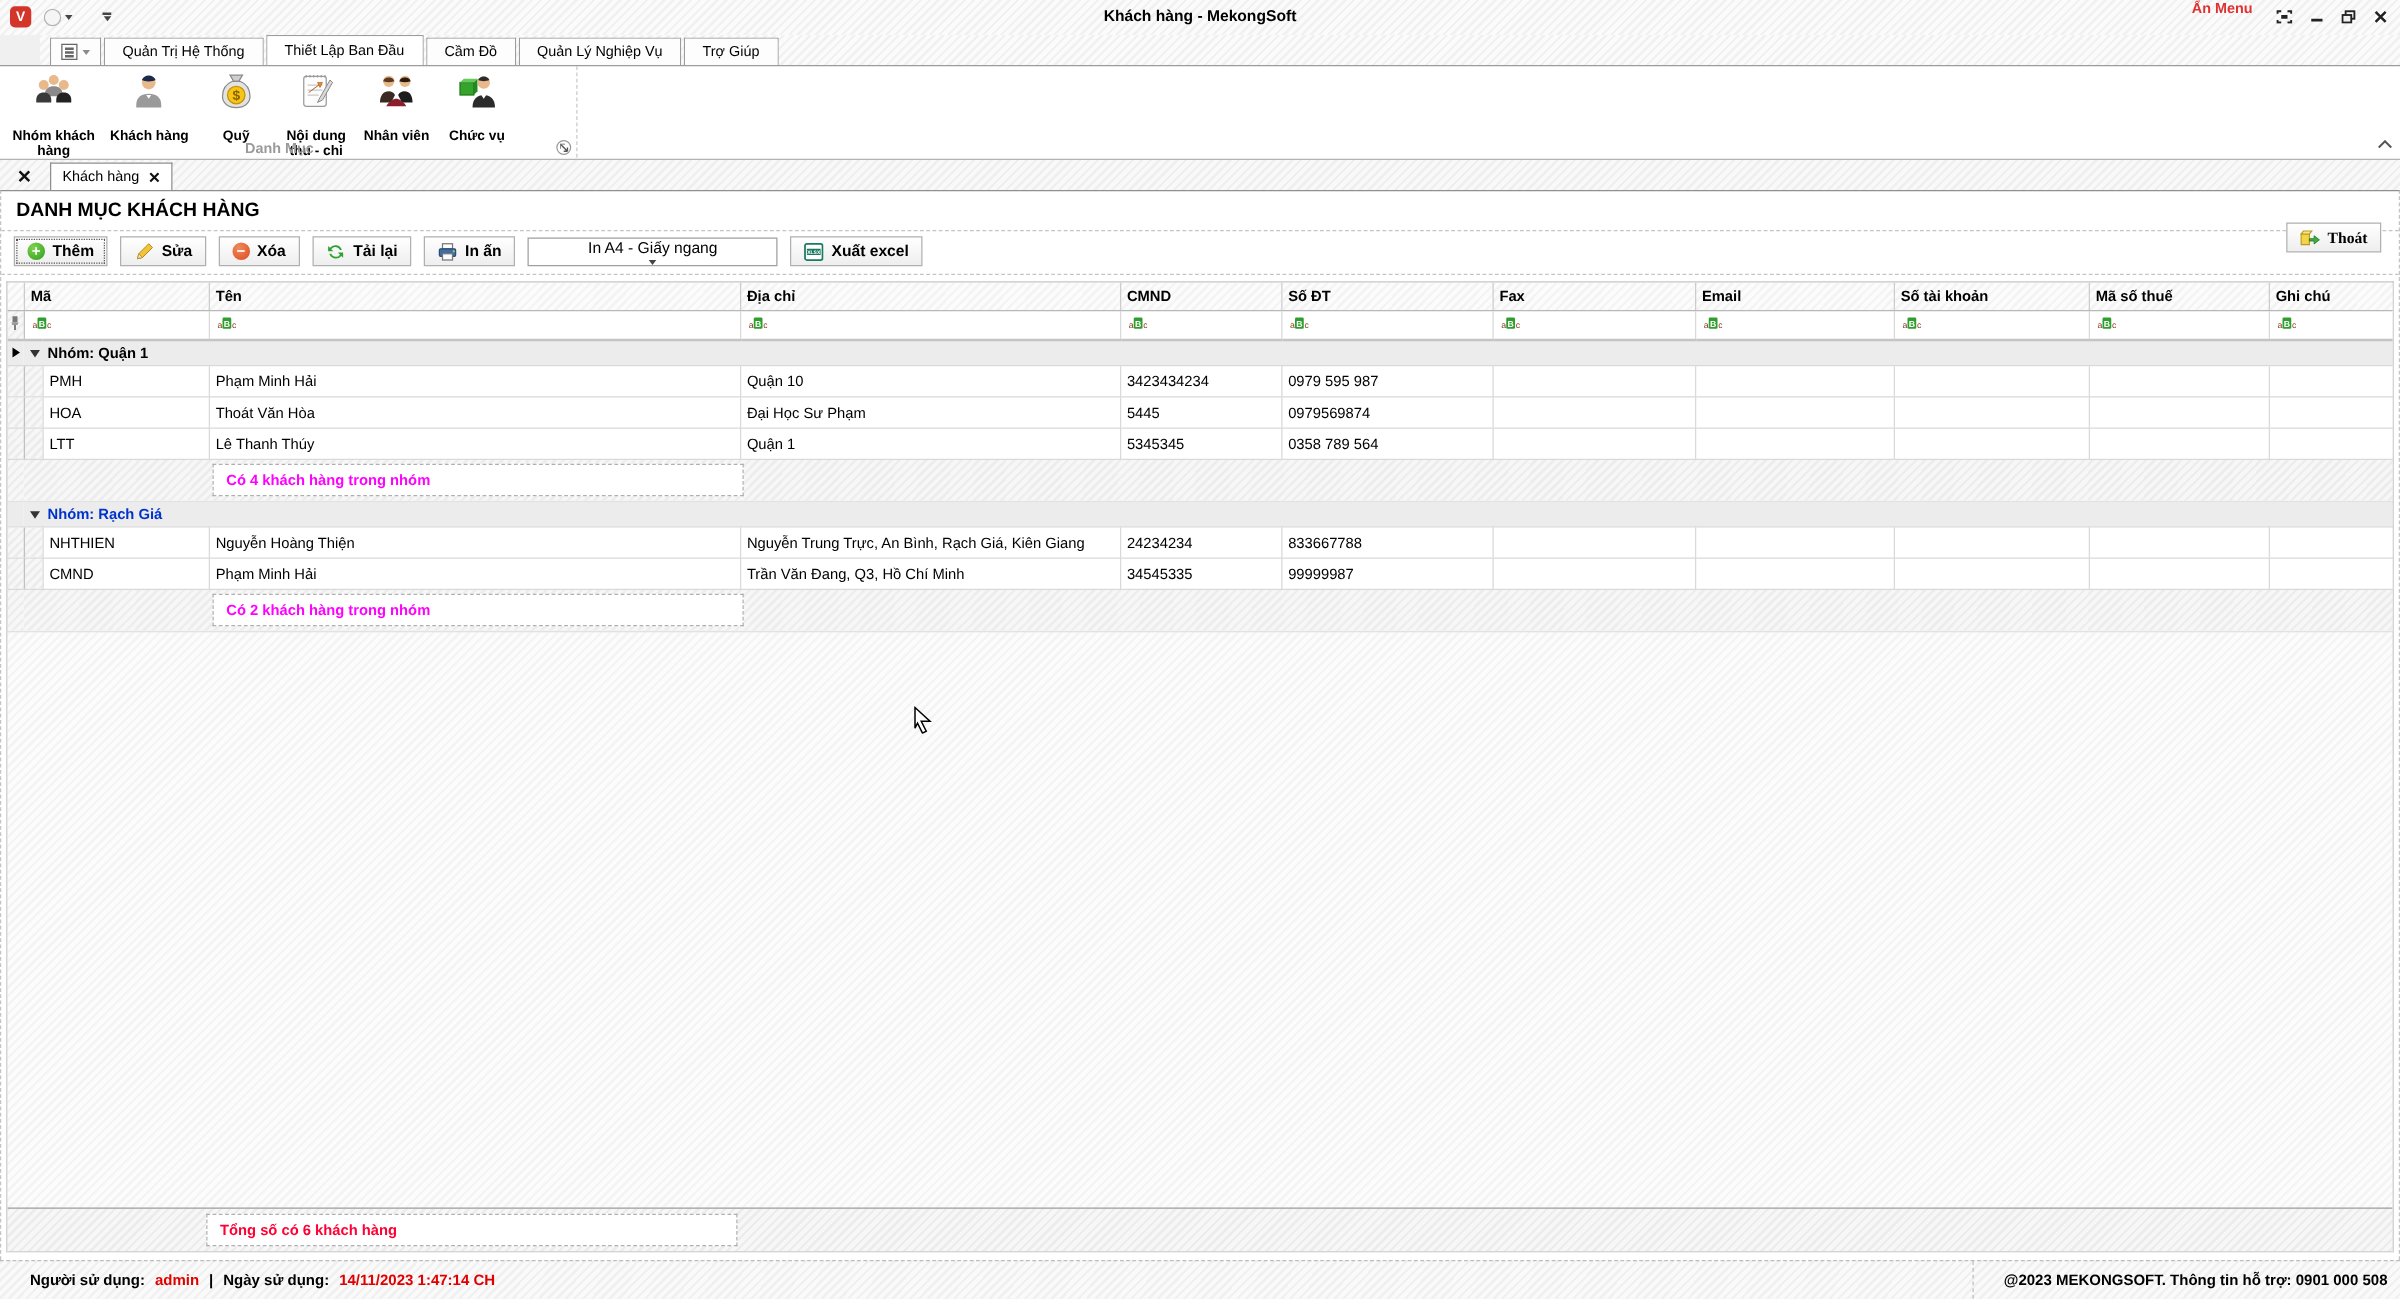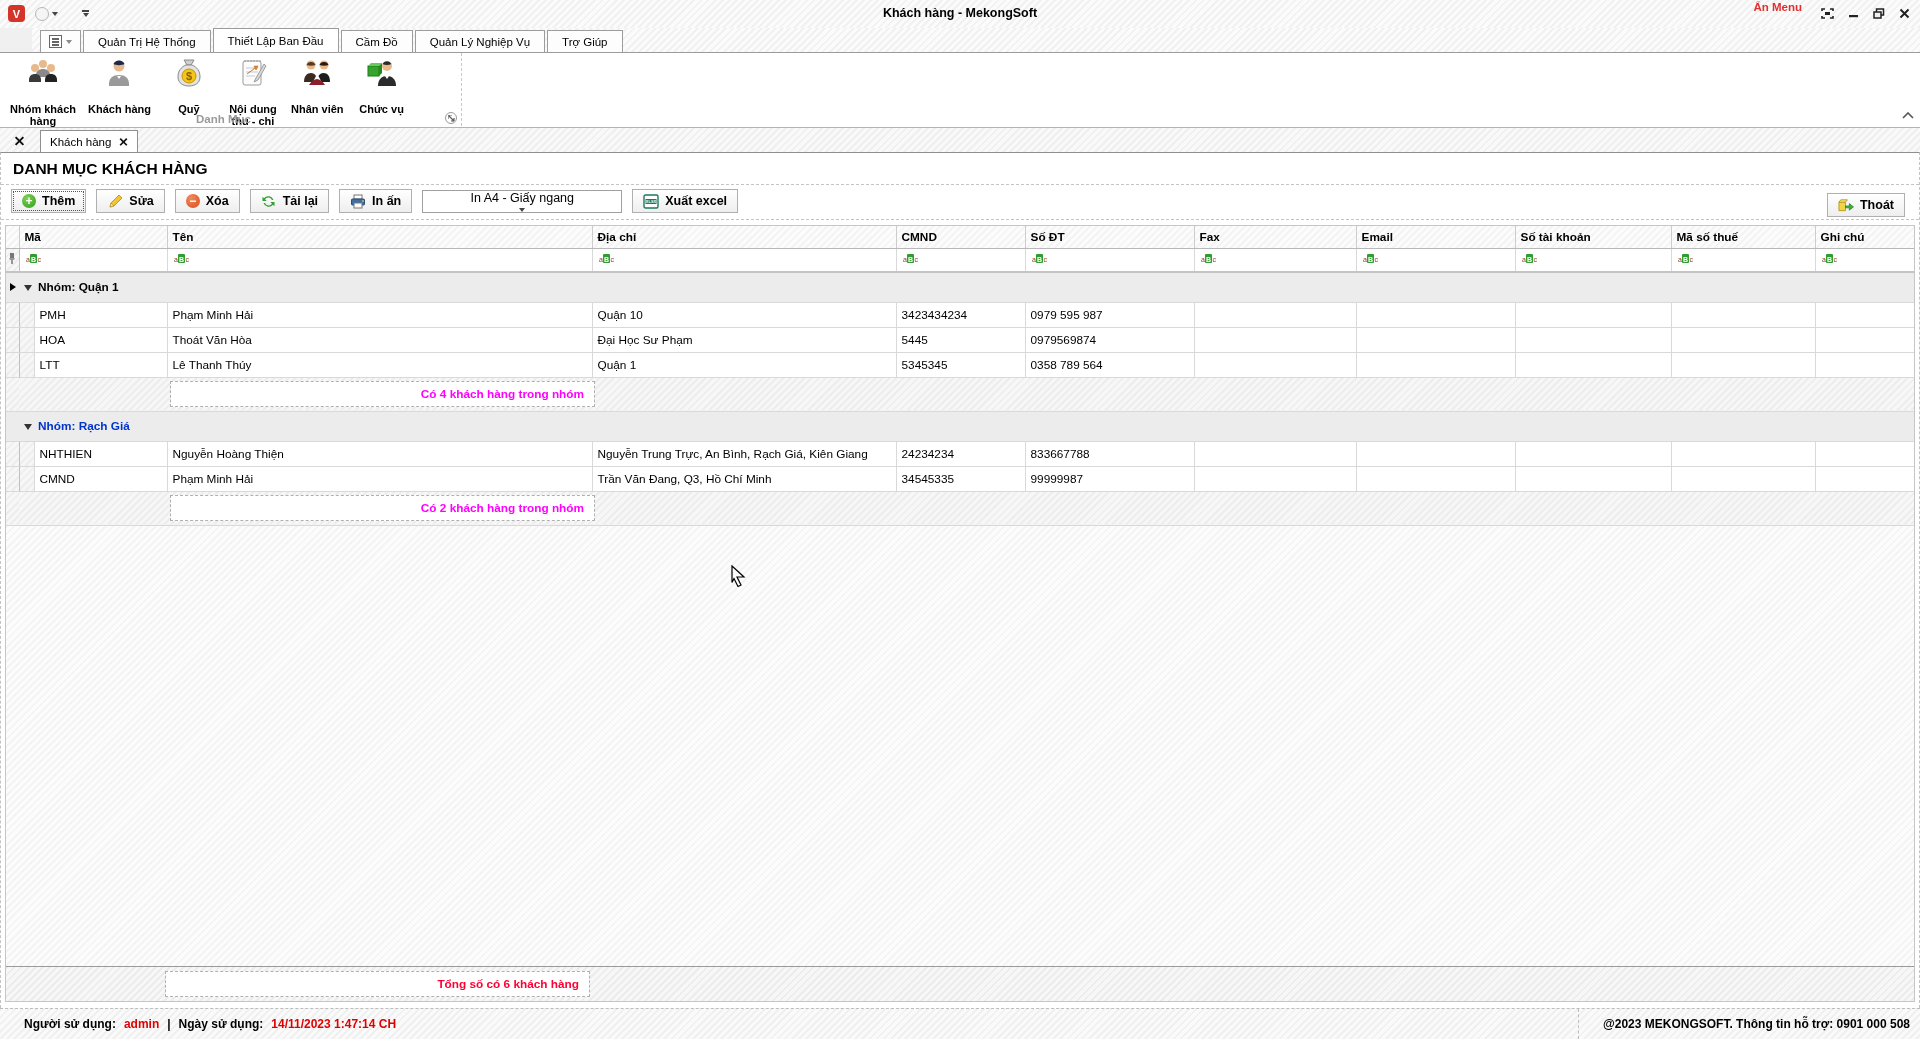--- a/index.html
+++ b/index.html
@@ -60,21 +60,21 @@
   .x-glyph::before { transform:rotate(45deg); } .x-glyph::after { transform:rotate(-45deg); }
 
   
   .panel { flex:1; background:#fff; border-top:1px solid #8f8f8f; display:flex; flex-direction:column;
     border-left:1px dashed #c4c4c4; border-right:1px dashed #c4c4c4; position:relative; }
   .page-title { padding:7px 12px 6px; font-size:15.5px; font-weight:bold; border-bottom:1px dashed #c4c4c4; }
   .toolbar { display:flex; align-items:center; gap:10px; padding:4px 10px 6px; border-bottom:1px dashed #c4c4c4; }
   .btn { height:24px; border:1px solid #b0b0b0; background:linear-gradient(#ffffff,#eeeeee);
     display:flex; align-items:center; gap:6px; padding:0 10px; font-weight:bold; font-size:12.5px; }
   .btn.focused { outline:1px dotted #555; outline-offset:-3px; }
-  .btn-exit { position:absolute; right:14px; top:40px; }
+  .btn-exit { position:absolute; right:14px; top:25px;font-family:Liberation Serif, serif; }
   .combo { width:200px; height:23px; border:1px solid #a0a0a0; background:#fff; display:flex;
     align-items:center; padding:0 6px; font-size:12.5px;flex-direction:column; }
   .combo .val { flex:1; }
   .icon16 { width:16px; height:16px; display:inline-flex; align-items:center; justify-content:center; }
   .circle-ic { width:14px; height:14px; border-radius:50%; color:#fff; font-weight:bold; font-size:12px;
     display:flex; align-items:center; justify-content:center; line-height:0; }
   .plus-ic { background:radial-gradient(circle at 35% 30%,#7fd24f,#2e9e1f); }
   .minus-ic { background:radial-gradient(circle at 35% 30%,#f08a5c,#dd4a1e); }
 
   
@@ -82,27 +82,27 @@
     display:flex; flex-direction:column; overflow:hidden; background:#fdfdfd; }
   table.grid { border-collapse:collapse; table-layout:fixed; width:1910px; flex:none; }
   .grid td { border-right:1px solid #d9d9d9; border-bottom:1px solid #d9d9d9; padding:0 5px;
     font-size:11.8px; height:25px; background:#fff; overflow:hidden; white-space:nowrap; }
   .grid td.sel { background:repeating-linear-gradient(135deg,#ececec 0 2px,#f7f7f7 2px 5px);
     border-right:1px solid #c0c0c0; padding:0; text-align:center; }
   .grid td.indent { background:repeating-linear-gradient(135deg,#ececec 0 2px,#f7f7f7 2px 5px); }
   .grid tr.hdr td { background:repeating-linear-gradient(135deg,#f3f3f3 0 2px,#fcfcfc 2px 5px);
     font-weight:bold; border-bottom:1px solid #b8b8b8; border-right:1px solid #cccccc; height:22px; }
   .grid tr.filter td { height:24px; border-bottom:2px solid #c4c4c4; }
-  .grid tr.grp td { background:#ececec; font-weight:bold; height:30px; border-right:none; }
+  .grid tr.grp td { background:#ececec; font-weight:bold; height:20px; border-right:none; }
   .grid tr.grp td .glabel { margin-left:6px; }
   .grid tr.grp.blue td .glabel { color:#0033cc; }
   .grid tr.gfooter td { background:repeating-linear-gradient(135deg,#ececec 0 2px,#f7f7f7 2px 5px);
     border-right:none; height:34px; }
   .dash-box { margin-left:146px; width:425px; border:1px dashed #b0b0b0; background:#fff;
-    padding:5px 10px; text-align:right; font-weight:bold; color:#ff00ff; font-size:11.8px; }
+    padding:5px 10px; text-align:left; font-weight:bold; color:#ff00ff; font-size:11.8px; }
   .tri-right { width:0; height:0; border-top:4.5px solid transparent; border-bottom:4.5px solid transparent;
     border-left:6px solid #000; display:inline-block; }
   .tri-down { width:0; height:0; border-left:4.5px solid transparent; border-right:4.5px solid transparent;
     border-top:6px solid #333; display:inline-block; vertical-align:middle; }
   .grid-spacer { flex:1; background:repeating-linear-gradient(135deg,#f4f4f4 0 2px,#fcfcfc 2px 5px); }
   .total-row { flex:none; height:36px; border-top:1px solid #9a9a9a; border-bottom:1px solid #c6c6c6;
     background:repeating-linear-gradient(135deg,#ececec 0 2px,#f7f7f7 2px 5px);
     display:flex; align-items:center; }
   .total-row .dash-box { margin-left:159px; color:#ff0033; }
   .abc-ic { display:inline-flex; align-items:flex-end; }

